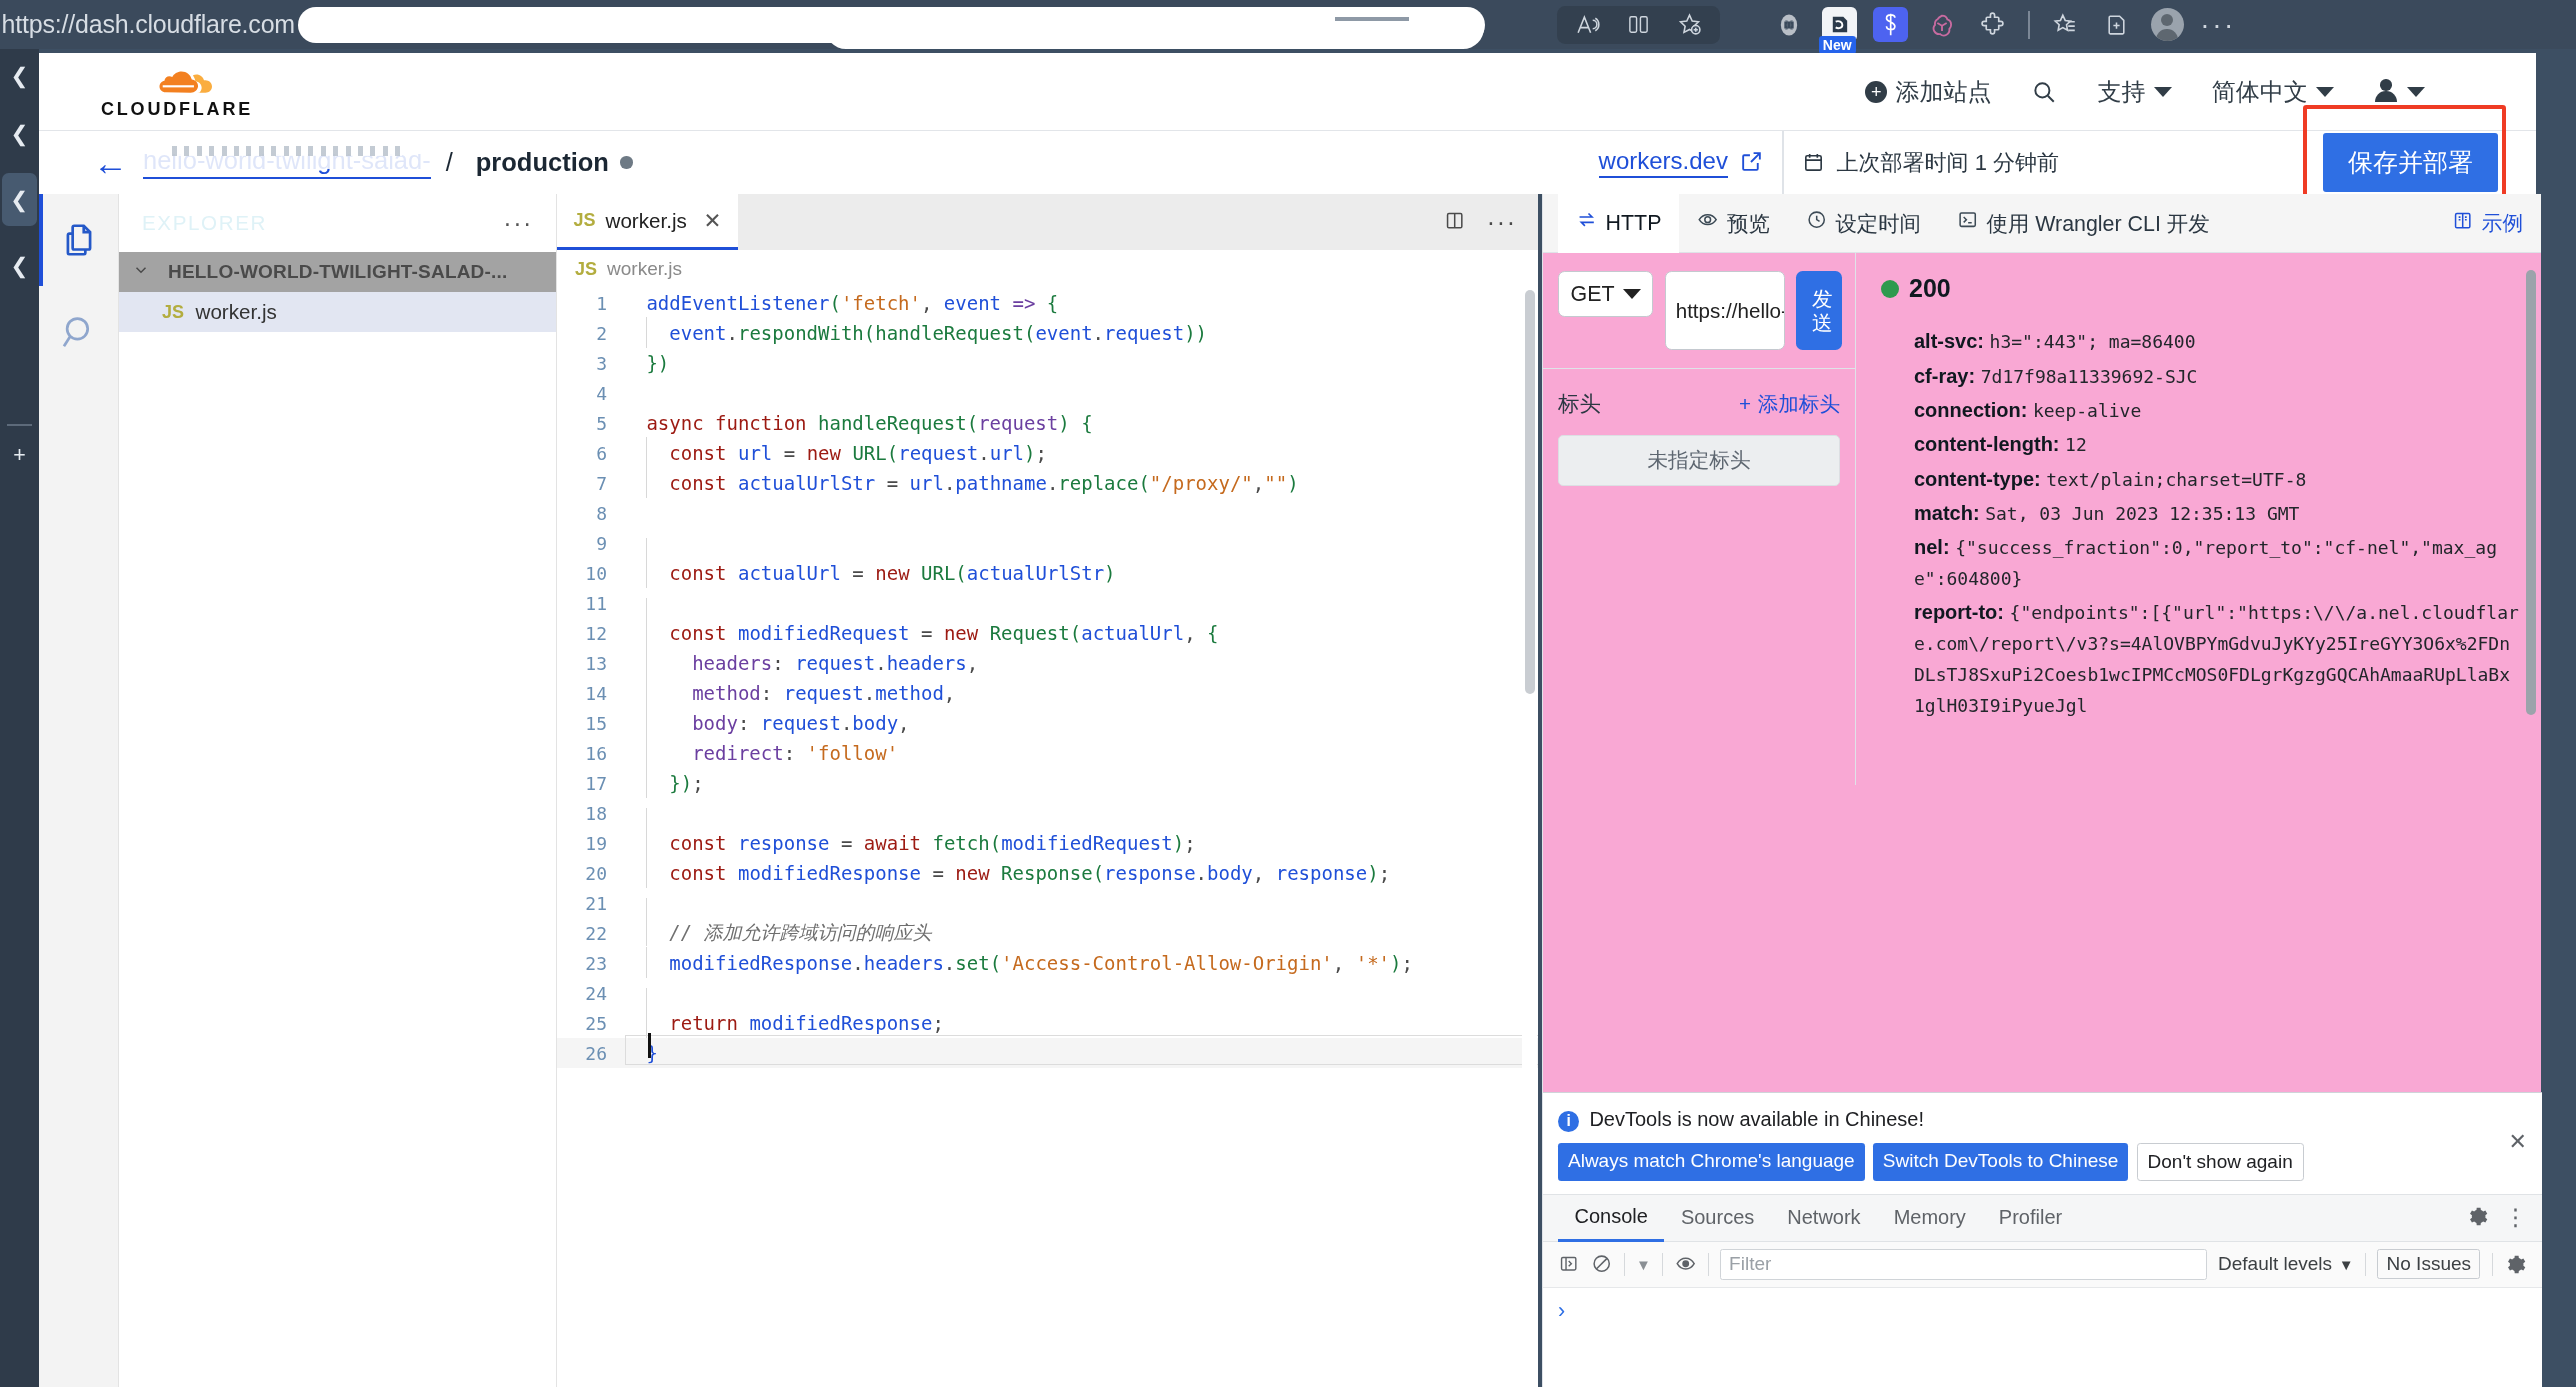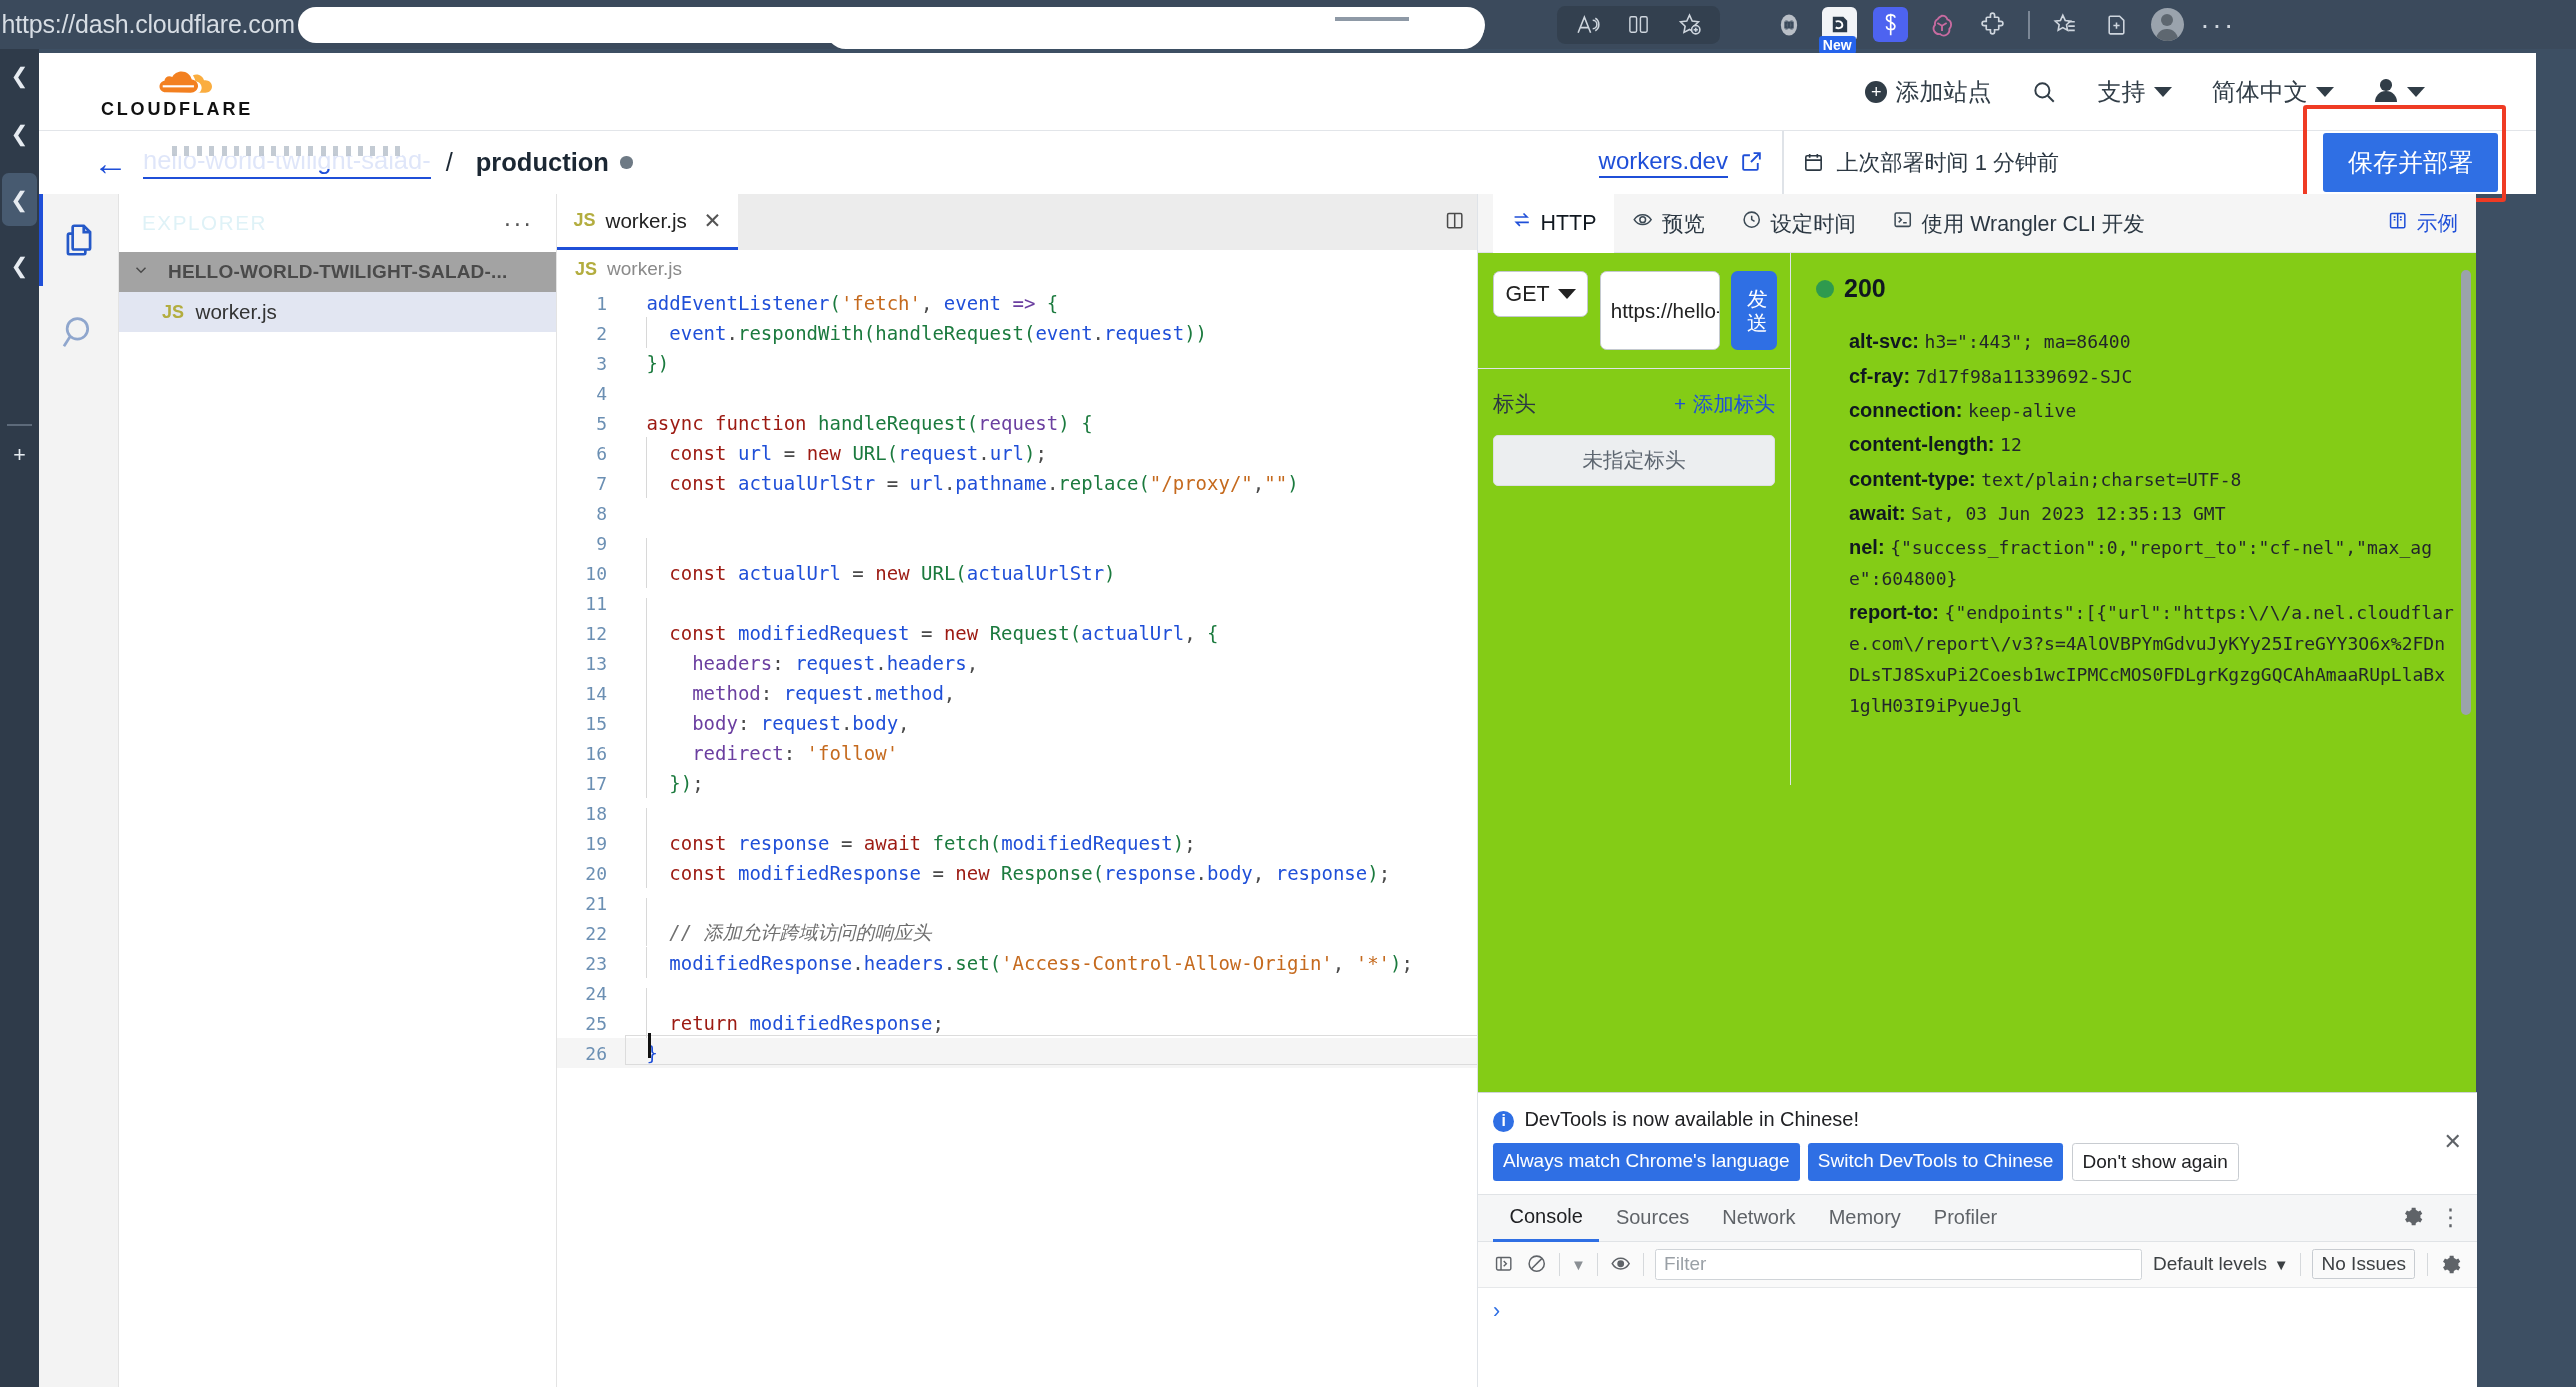--- a/index.html
+++ b/index.html
@@ -231,22 +231,22 @@
   #editor-scroll-thumb {
     position:absolute; left: 2.5px; top: 1.6px; width: 10px; height: 404px;
     background:#c9cdd2; border-radius: 5px;
   }
   #editor-caret {
     position: absolute; left: 18px; top: 468px; width: 2.5px; height: 25px; background:#111;
   }
 
   
   #right-root {
-    position: absolute; left: 1477px; top: 194px; width: 999px; height: 1193px;
-    background: #84cc16; border-left: 0.8px solid #dfe3e8;
+    position: absolute; left: 1542px; top: 194px; width: 999px; height: 1193px;
+    background: #f9a8d4; border-left: 0.8px solid #dfe3e8;
   }
   #cf-tabs {
     height: 59px; display:flex; align-items:center; background:#f5f5f5;
     border-bottom: 0.8px solid #dfe3e8; padding-left: 15px;
   }
   .cf-tab {
     display:flex; align-items:center; gap: 8.2px; font-size: 21.4px; color:#2b3742;
     padding: 0 18px; height: 59px; white-space: nowrap;
   }
   .cf-tab.active { background:#fff; color:#101820; }
@@ -738,21 +738,21 @@
       <div id="status-row">
         <span id="status-dot"></span>
         <span id="status-code">200</span>
       </div>
       <div id="resp-headers">
           <div class="rh"><b>alt-svc: </b><span>h3=":443"; ma=86400</span></div>
           <div class="rh"><b>cf-ray: </b><span>7d17f98a11339692-SJC</span></div>
           <div class="rh"><b>connection: </b><span>keep-alive</span></div>
           <div class="rh"><b>content-length: </b><span>12</span></div>
           <div class="rh"><b>content-type: </b><span>text/plain;charset=UTF-8</span></div>
-          <div class="rh"><b>await: </b><span>Sat, 03 Jun 2023 12:35:13 GMT</span></div>
+          <div class="rh"><b>match: </b><span>Sat, 03 Jun 2023 12:35:13 GMT</span></div>
           <div class="rh"><b>nel: </b><span>{"success_fraction":0,"report_to":"cf-nel","max_age":604800}</span></div>
           <div class="rh"><b>report-to: </b><span>{"endpoints":[{"url":"https:\/\/a.nel.cloudflare.com\/report\/v3?s=4AlOVBPYmGdvuJyKYy25IreGYY3O6x%2FDnDLsTJ8SxuPi2Coesb1wcIPMCcMOS0FDLgrKgzgGQCAhAmaaRUpLlaBx1glH03I9iPyueJgl</span></div>
         </div>
       <div id="resp-scroll">
         <div id="resp-scroll-thumb"></div>
       </div>
     </div>
   </div>
 
   <div id="devtools">

